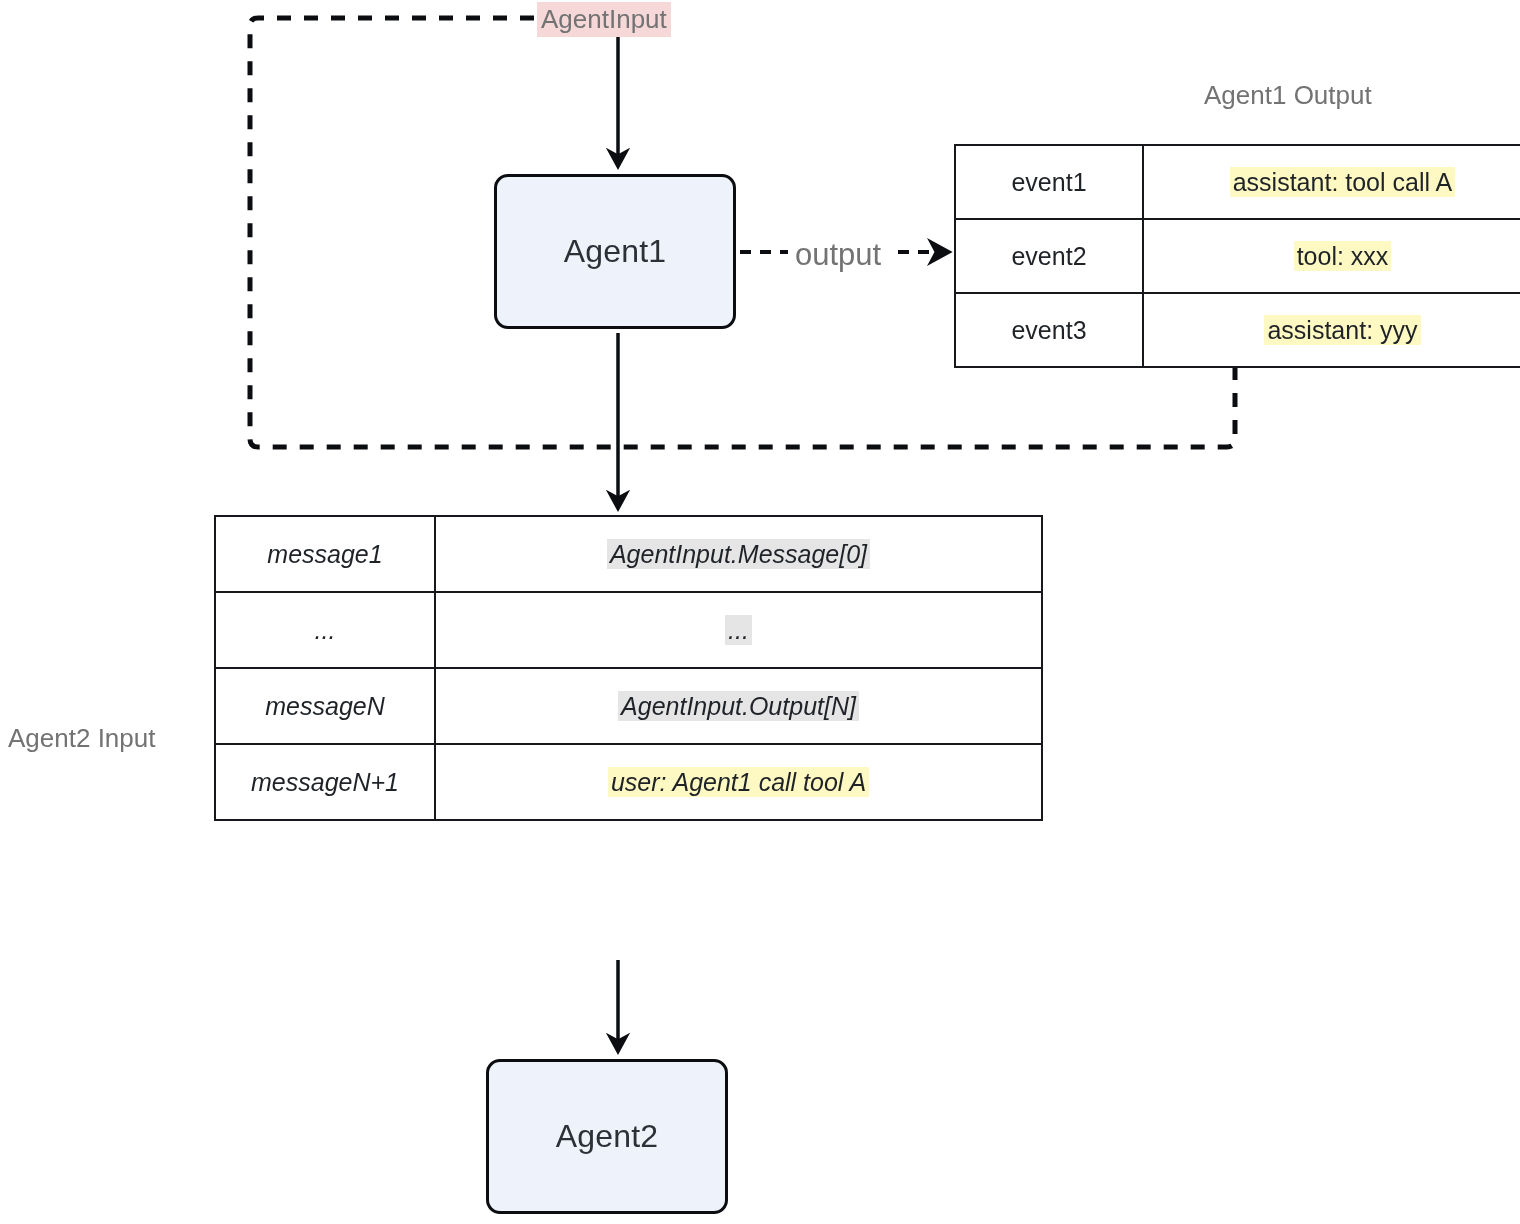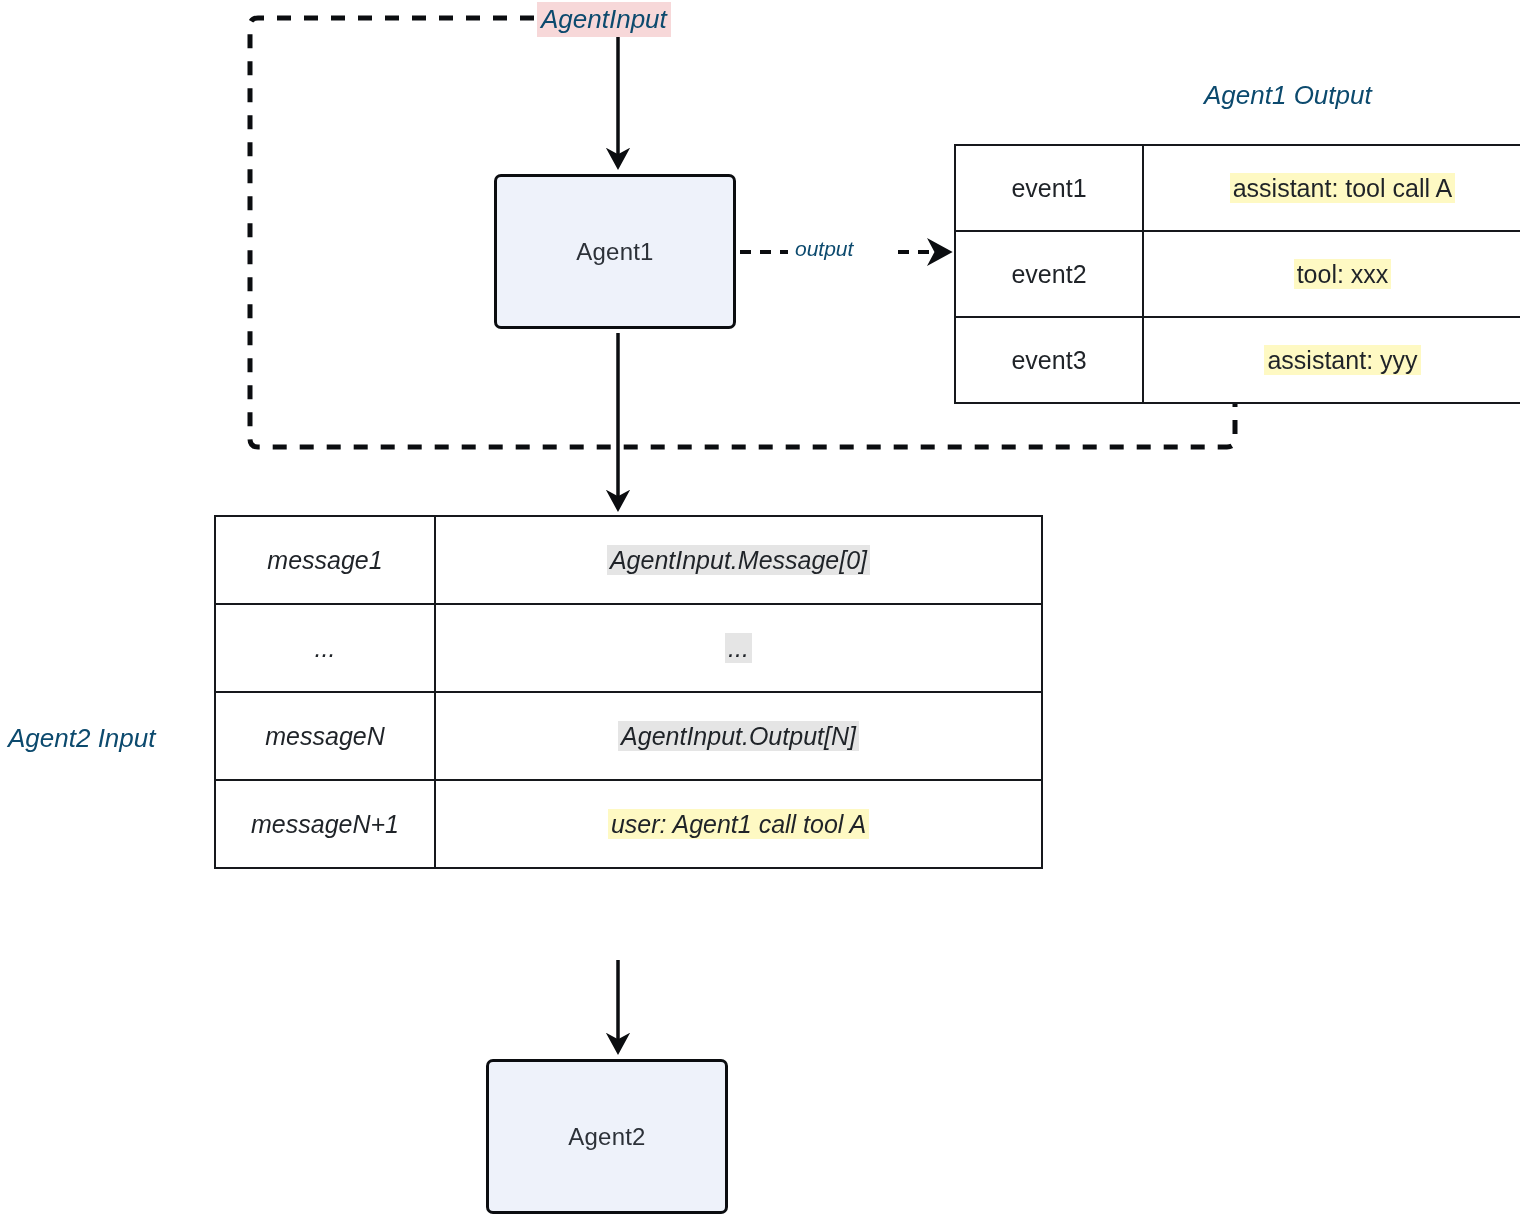--- a/index.html
+++ b/index.html
@@ -26,47 +26,46 @@
     height: 1224px;
     pointer-events: none;
   }
 
   
   .agent-node {
     position: absolute;
     box-sizing: border-box;
     background: #eef2fa;
     border: 3px solid #0b0d10;
-    border-radius: 7px;
+    border-radius: 14px;
     display: flex;
     align-items: center;
     justify-content: center;
-    font-size: 24px;
+    font-size: 32px;
     color: #2c3138;
     letter-spacing: .2px;
   }
   #agent1-node { left: 494px; top: 174px; width: 242px; height: 155px; }
   #agent2-node { left: 486px; top: 1059px; width: 242px; height: 155px; }
 
   
   .free-label {
     position: absolute;
     font-size: 26px;
-    color: #0c4a6e;
+    color: #737373;
     white-space: nowrap;
-    font-style: italic;
   }
   #agent-input-label {
     left: 537px; top: 2px;
     background: #f7d8d9;
     padding: 2px 4px;
   }
   #output-edge-label {
     left: 791px; top: 237px;
-    font-size: 21px;
+    font-size: 31px;
     background: #ffffff;
     padding: 0 4px;
     text-align: center;
   }
   #agent1-output-title { left: 1204px; top: 80px; font-size: 26px; }
   #agent2-input-title  { left: 8px;  top: 723px; font-size: 26px; }
 
   
   .diagram-table {
     position: absolute;
@@ -75,21 +74,21 @@
     background: #ffffff;
     border: 2px solid #16181c;
     table-layout: fixed;
   }
   .diagram-table td {
     border: 2px solid #16181c;
     text-align: center;
     vertical-align: middle;
     font-size: 25px;
     color: #1f2328;
-    padding: 6px 6px;
+    padding: 0 6px;
     background: #ffffff;
   }
   #agent1-output-table { left: 954px; top: 144px; width: 559px; }
   #agent1-output-table td.key-cell { width: 174px; height: 72px; }
   #agent1-output-table td.val-cell { width: 385px; }
 
   #agent2-input-table { left: 214px; top: 515px; width: 799px; font-style: italic; }
   #agent2-input-table td.key-cell { width: 206px; height: 74px; }
   #agent2-input-table td.val-cell { width: 593px; }
 

